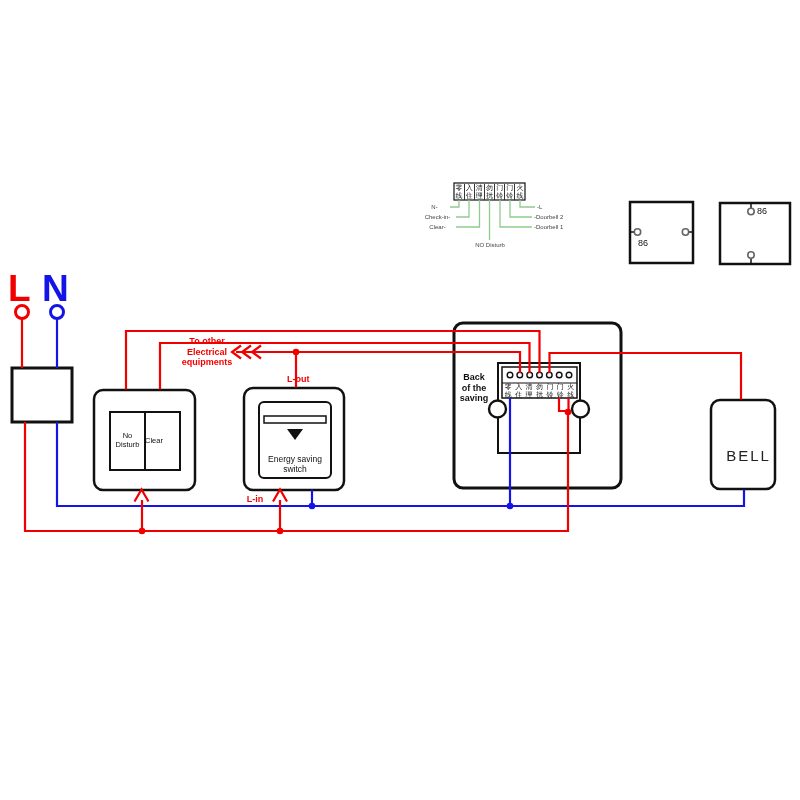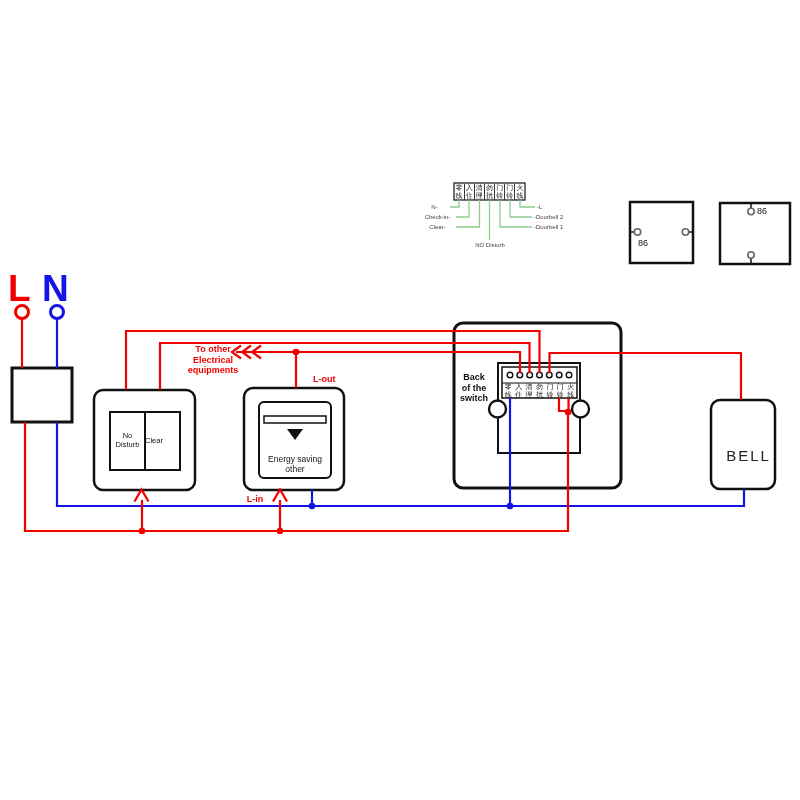--- a/index.html
+++ b/index.html
@@ -145,40 +145,40 @@
   </div>
 
   <div class="txt mini-label rightal" style="left:420px;top:204px;width:29px;">N-</div>
   <div class="txt mini-label rightal" style="left:420px;top:214px;width:35px;">Check-in-</div>
   <div class="txt mini-label rightal" style="left:420px;top:224px;width:35px;">Clear-</div>
   <div class="txt mini-label center" style="left:462px;top:242px;width:56px;">NO Disturb</div>
   <div class="txt mini-label" style="left:537px;top:204px;">-L</div>
   <div class="txt mini-label" style="left:534px;top:214px;">-Doorbell 2</div>
   <div class="txt mini-label" style="left:534px;top:224px;">-Doorbell 1</div>
 
-  <div class="txt wire-label center" style="left:181px;top:344px;width:52px;margin-left:6px;">
+  <div class="txt wire-label center" style="left:181px;top:336px;width:52px;">
     <div>To other</div>
     <div>Electrical</div>
     <div>equipments</div>
   </div>
-  <div class="txt wire-label" style="left:313px;top:374px;">L-out</div>
+  <div class="txt wire-label" style="left:287px;top:374px;">L-out</div>
   <div class="txt wire-label rightal" style="left:238px;top:494px;width:34px;">L-in</div>
 
   <div class="txt switch-label" style="left:110px;top:431px;width:35px;">No Disturb</div>
   <div class="txt switch-label" style="left:145px;top:436px;width:16px;">Clear</div>
 
   <div class="txt switch-label" style="left:254px;top:454px;width:82px;font-size:8.5px;line-height:10px;">
     <div>Energy saving</div>
-    <div>other</div>
+    <div>switch</div>
   </div>
 
   <div class="txt center" style="left:456px;top:372px;width:36px;font-size:9px;font-weight:bold;line-height:10.5px;">
     <div>Back</div>
     <div>of the</div>
-    <div>switch</div>
+    <div>saving</div>
   </div>
 
   <div class="cells" style="left:503px;top:383.5px;width:73px;height:14px;">
     <div class="cell">
         <span>零</span>
         <span>线</span>
       </div>
     <div class="cell">
         <span>入</span>
         <span>住</span>

